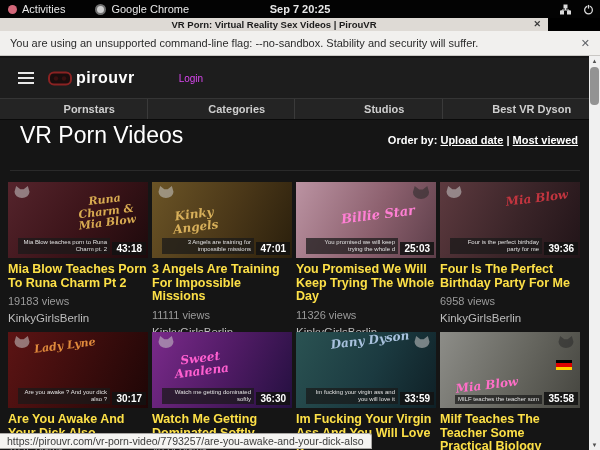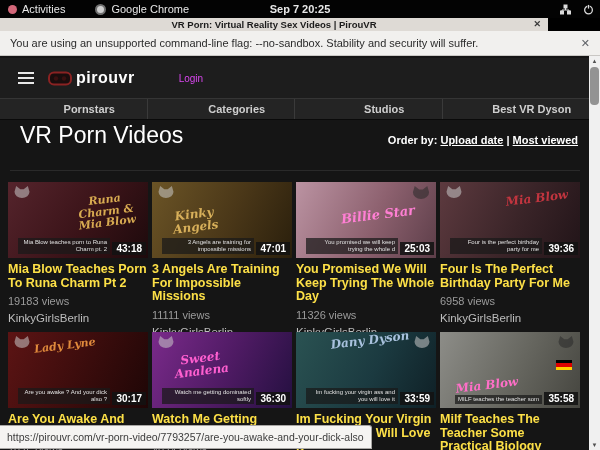--- a/index.html
+++ b/index.html
@@ -95,21 +95,21 @@
   .cat { position:absolute; top:3px; opacity:.55; pointer-events:none; }
   .cat.wl { left:4px; } .cat.wr { right:4px; }
   .flag-de { position:absolute; right:8px; top:28px; width:16px; height:10px;
              background:linear-gradient(#000 33%,#d00 33%,#d00 66%,#fc0 66%); pointer-events:none; }
 
   .vtitle { margin-top:5px; font-size:12.5px; line-height:13.5px; font-weight:bold; color:#fde047; cursor:pointer; }
   .views  { margin-top:5px; font-size:11px; color:#9b9b9b; }
   .studio { margin-top:5px; font-size:11.5px; color:#bdbdbd; cursor:pointer; }
 
   
-  .statusbar { position:absolute; left:0; bottom:1px; height:24px; background:#f5f4f2;
+  .statusbar { position:absolute; left:0; bottom:1px; height:16px; background:#f5f4f2;
                border:1px solid #a9a7a5; border-left:none; border-radius:0 3px 0 0;
                display:flex; align-items:center; padding:4px 7px; font-size:10.5px; color:#3c3c3c;
                z-index:30; white-space:nowrap; }
 
   
   .scrollbar { position:absolute; top:0; right:0; width:11px; height:394px; background:#f0f0f0; z-index:20; }
   .sb-arrow { position:absolute; left:0; width:11px; height:10px; font-size:6px; color:#505050;
               text-align:center; line-height:10px; cursor:pointer; }
   .sb-up { top:0; } .sb-down { bottom:0; }
   .sb-thumb { position:absolute; top:11px; left:1px; width:9px; height:38px; background:#939393;

